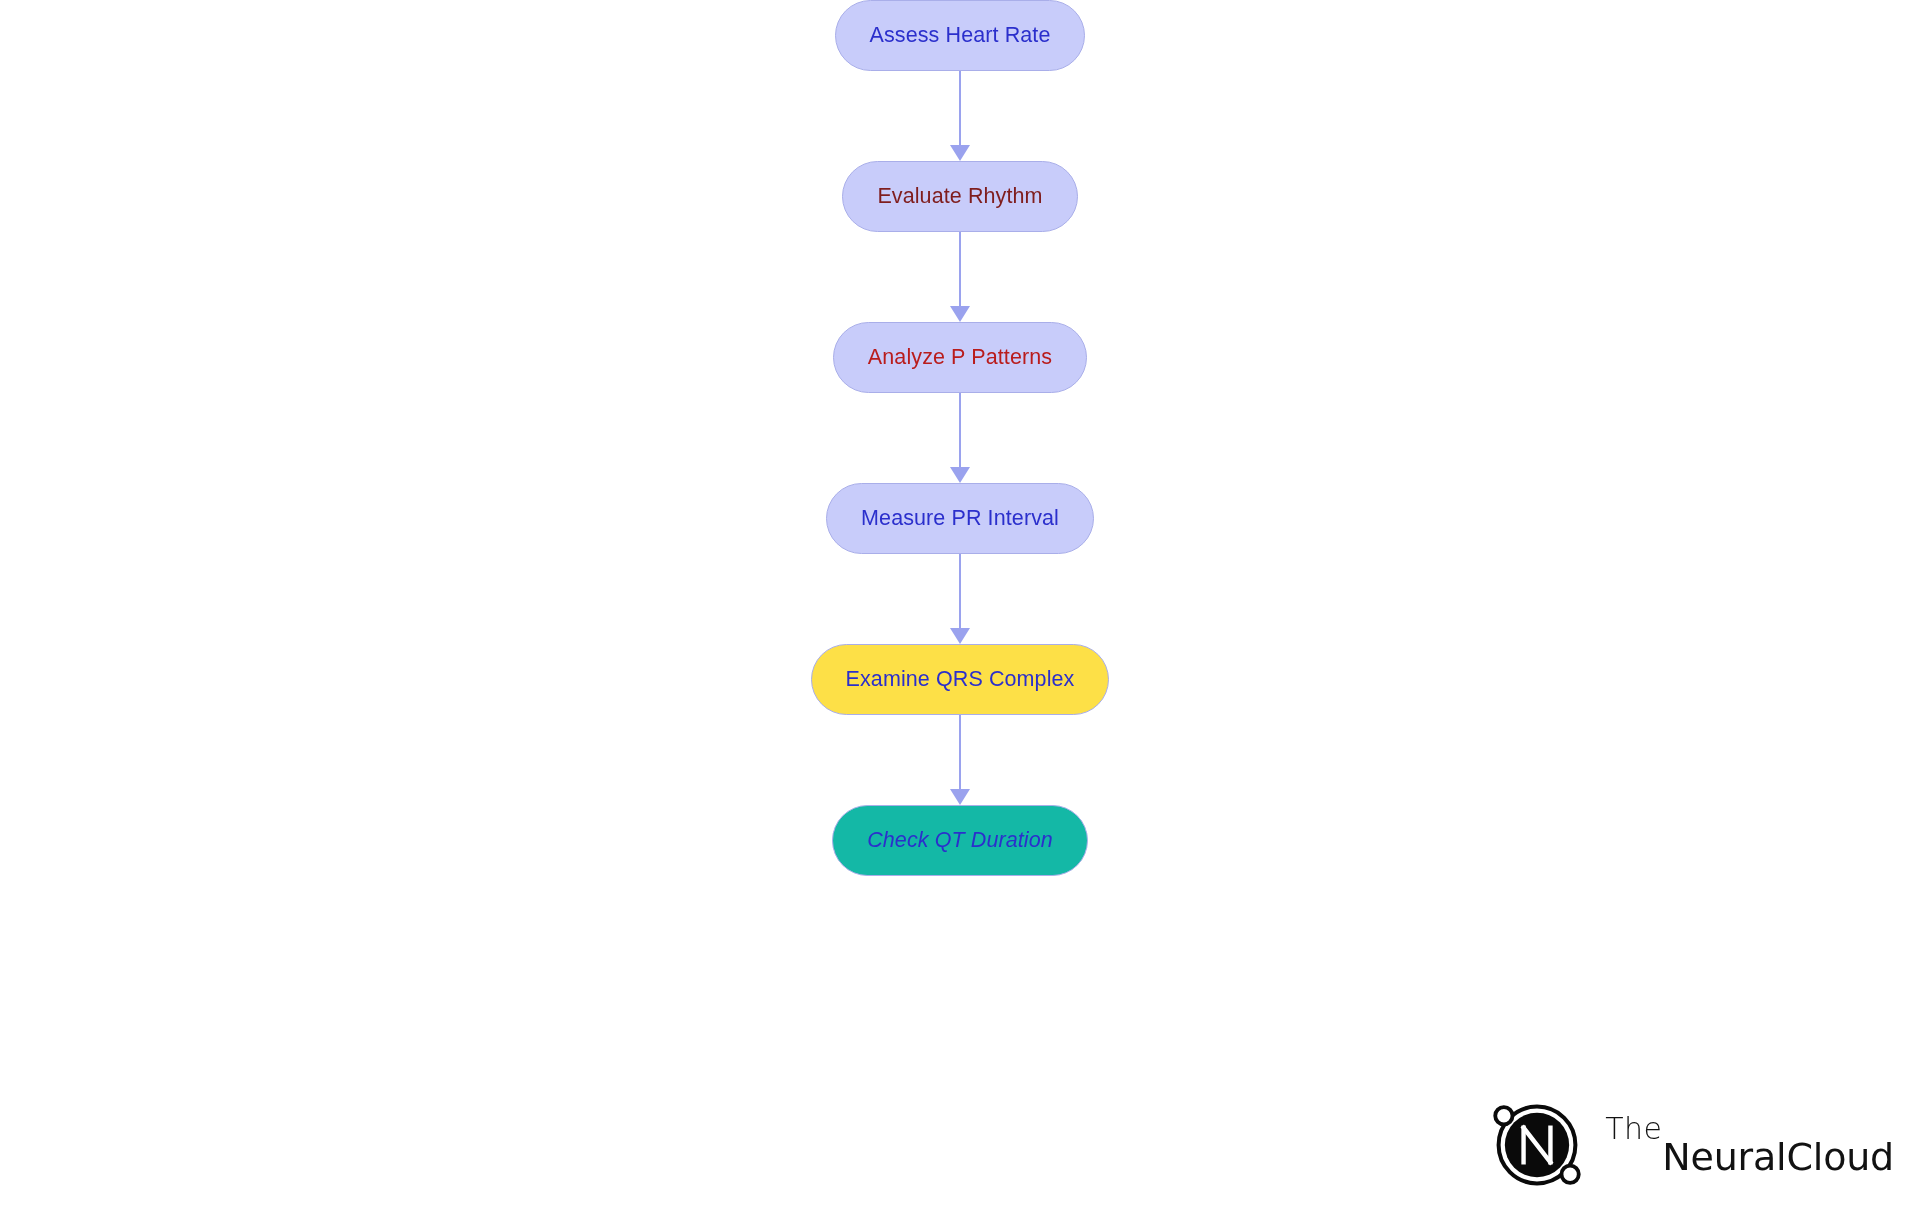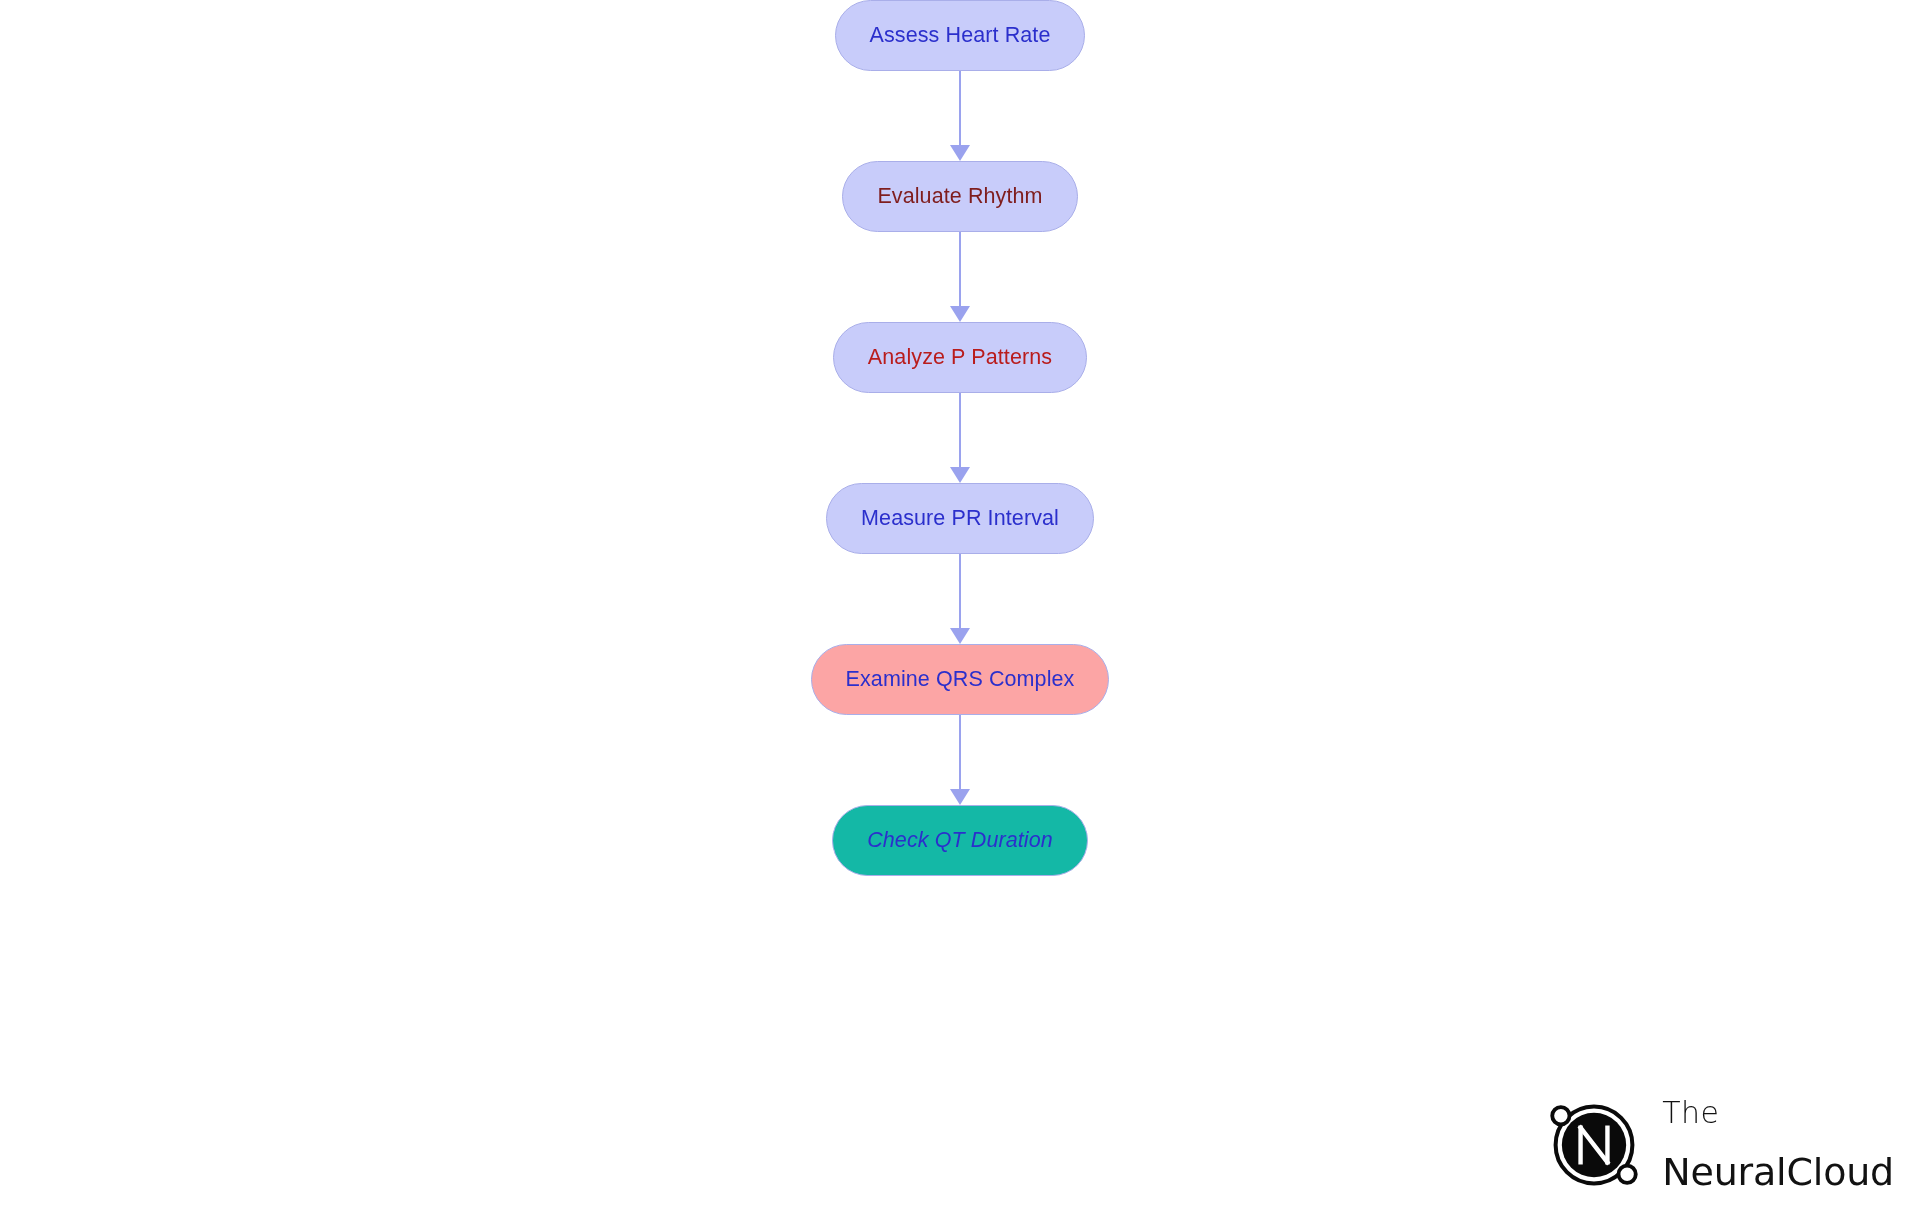--- a/index.html
+++ b/index.html
@@ -92,21 +92,21 @@
     align-items: center;
     gap: 20px;
   }
   #logo .mark {
     width: 96px;
     height: 96px;
     flex: 0 0 auto;
   }
   #logo .wordmark {
     display: flex;
-    flex-direction: column;
+    flex-direction: row;
     justify-content: center;
     color: #121212;
     line-height: 1.05;
   }
   #logo .wordmark .the {
     font-size: 30px;
     font-family: "DejaVu Sans", sans-serif;
     font-weight: 300;
     letter-spacing: 0.4px;
   }
@@ -151,21 +151,21 @@
 
     <div class="flow-step">
       <div class="node" style="background: rgb(200, 204, 250); border-color: rgb(169, 174, 233); color: rgb(43, 47, 204);">Measure PR Interval</div>
       <div class="connector">
         <div class="line" style="background: rgb(154, 162, 238);"></div>
         <div class="head" style="border-top-color: rgb(154, 162, 238);"></div>
       </div>
     </div>
 
     <div class="flow-step">
-      <div class="node" style="background: #fca5a5; border-color: rgb(169, 174, 233); color: rgb(43, 47, 204);">Examine QRS Complex</div>
+      <div class="node" style="background: #fde047; border-color: rgb(169, 174, 233); color: rgb(43, 47, 204);">Examine QRS Complex</div>
       <div class="connector">
         <div class="line" style="background: rgb(154, 162, 238);"></div>
         <div class="head" style="border-top-color: rgb(154, 162, 238);"></div>
       </div>
     </div>
 
 
     <div class="flow-step">
       <div class="node" style="background: #14b8a6; border-color: rgb(169, 174, 233); color: rgb(43, 47, 204); font-style: italic;">Check QT Duration</div>
     </div>

